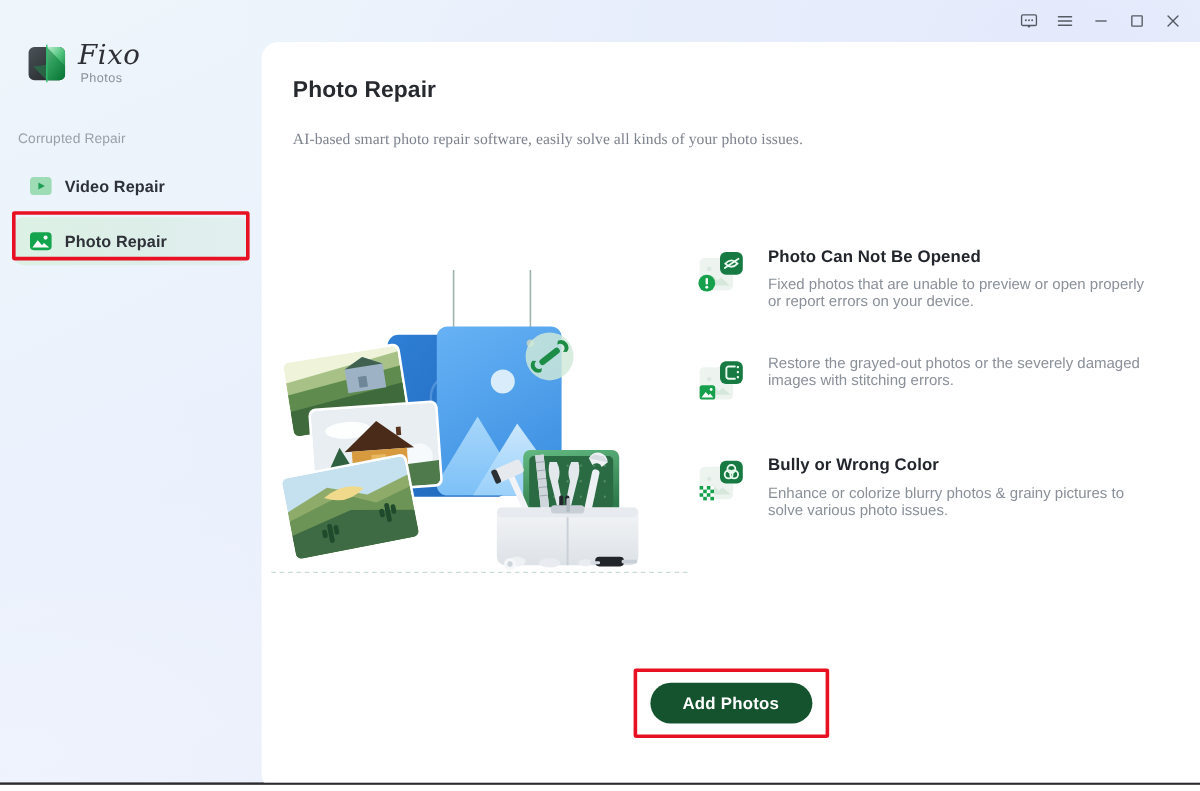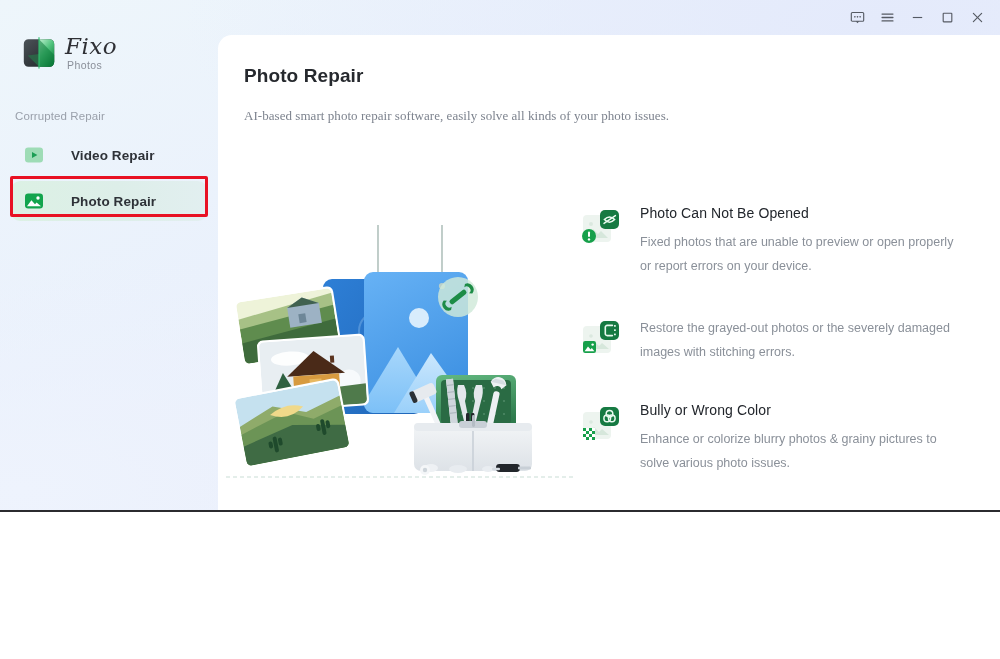--- a/index.html
+++ b/index.html
@@ -7,21 +7,21 @@
   body {
     font-family: "Liberation Sans", sans-serif;
     background: #ffffff;
     overflow: hidden;
   }
 
   
   #app-window {
     position: relative;
     width: 1000px;
-    height: 512px;
+    height: 654px;
     background:
       radial-gradient(120% 90% at 88% 4%,  #e4eafb 0%, rgba(228,234,251,0) 58%),
       radial-gradient(90% 80% at 2% 96%,  #eef3fd 0%, rgba(238,243,253,0) 60%),
       linear-gradient(155deg, #eef6fb 0%, #eaf1fc 38%, #e8ecfa 72%, #f2f5fd 100%);
     border-bottom: 2px solid #2b2b2f;
     overflow: hidden;
   }
 
   
   #title-bar {
@@ -76,21 +76,21 @@
   }
 
   #nav-list {
     position: absolute; top: 135px; left: 11px;
     width: 196px;
   }
   .nav-item {
     position: relative;
     height: 40px;
     display: flex; align-items: center;
-    gap: 27px;
+    gap: 10px;
     padding-left: 13px;
     border-radius: 9px;
     margin-bottom: 6px;
     cursor: pointer;
   }
   .nav-item.active {
     background: linear-gradient(90deg, #dcf1e4 0%, #ddeee9 55%, #e2eff0 100%);
   }
   .nav-label {
     font-size: 13.5px;
@@ -151,29 +151,29 @@
     width: 400px;
   }
   .feature {
     position: relative;
     display: flex;
     gap: 17px;
     margin-bottom: 38px;
   }
   .feature-icon { width: 42px; height: 42px; flex: 0 0 42px; margin-top: 3px; }
   .feature-title {
-    font-size: 14px; font-weight: normal;
+    font-size: 14px; font-weight: bold;
     color: #22262c;
     margin-bottom: 9px;
     letter-spacing: .1px;
   }
   .feature-desc {
     font-size: 12.5px;
     color: #8a9099;
-    line-height: 24px;
+    line-height: 14px;
     max-width: 322px;
   }
 
   
   #cta-wrap {
     position: absolute;
     left: 0; top: 522px;
     width: 782px;
     display: flex; justify-content: center;
   }

